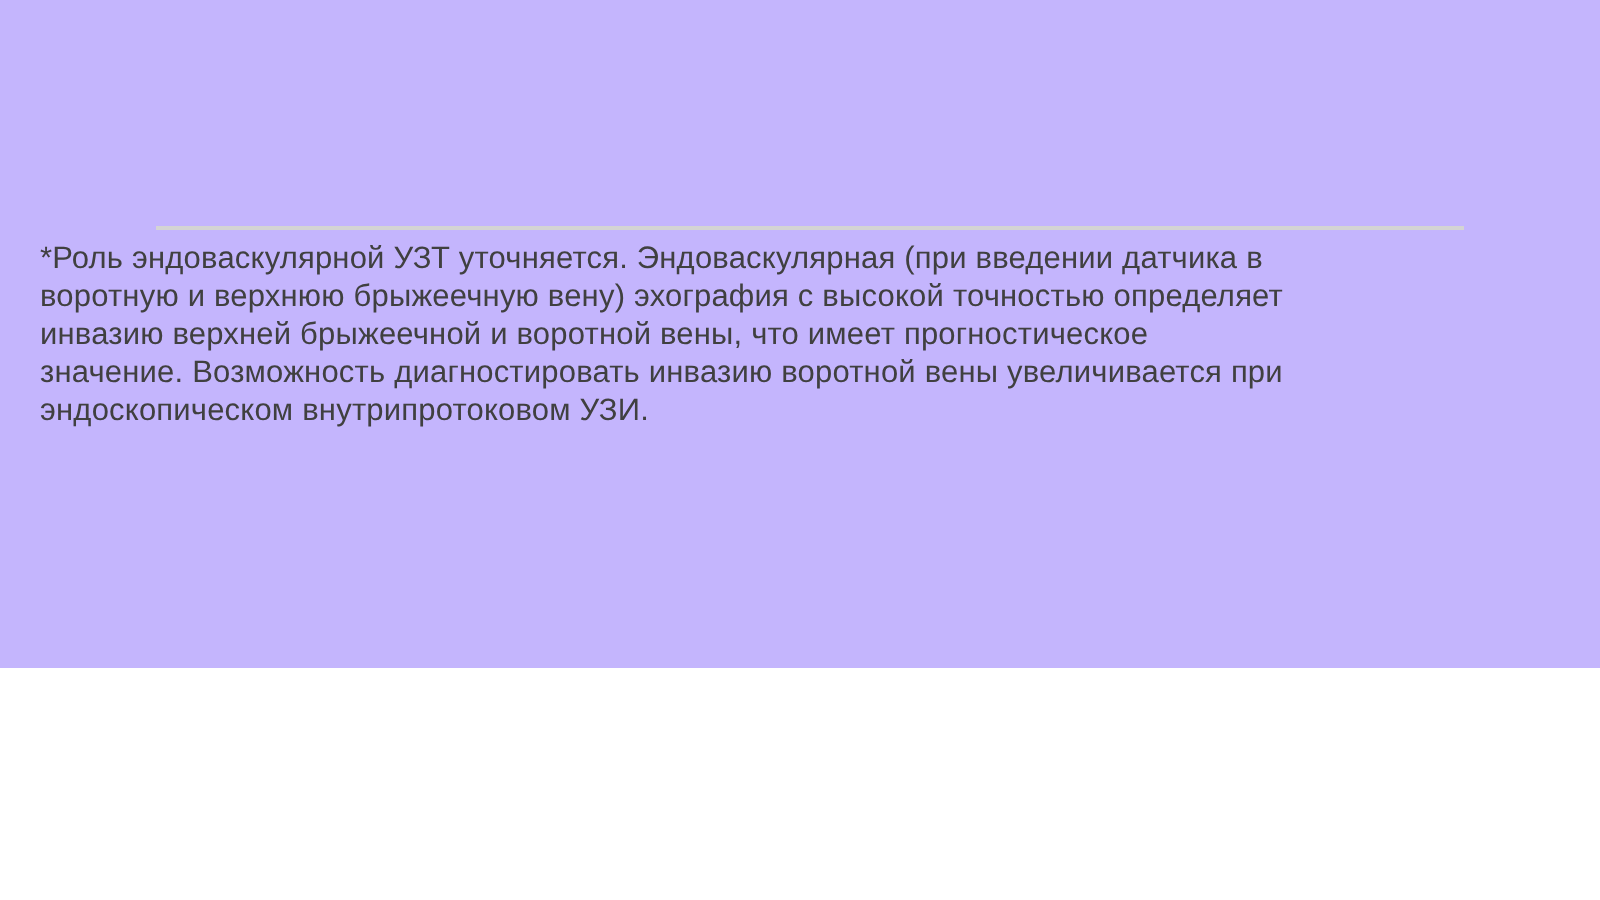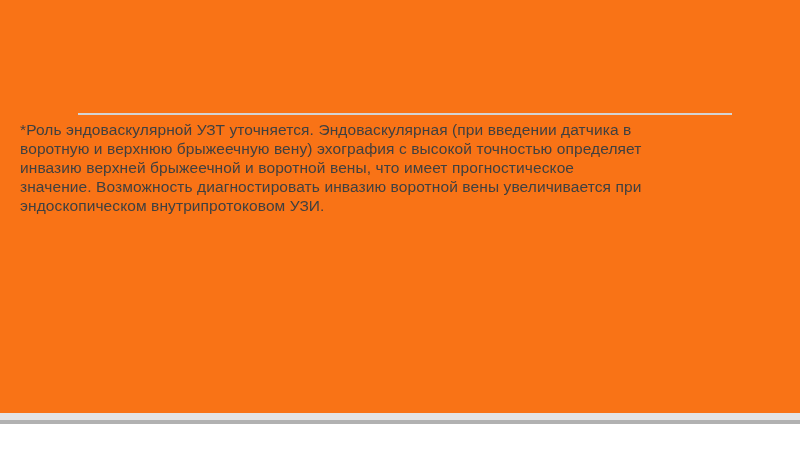--- a/index.html
+++ b/index.html
@@ -3,22 +3,22 @@
 <meta charset="utf-8">
 <style>
   html, body {
     margin: 0;
     padding: 0;
     background: #ffffff;
   }
   .slide {
     position: relative;
     width: 800px;
-    height: 424px;
-    background: #f97316;
+    height: 334px;
+    background: #c4b5fd;
     overflow: hidden;
     font-family: "Liberation Sans", "DejaVu Sans", sans-serif;
   }
   .divider {
     position: absolute;
     left: 78px;
     top: 113px;
     width: 654px;
     height: 2px;
     background: #d4d4d4;

